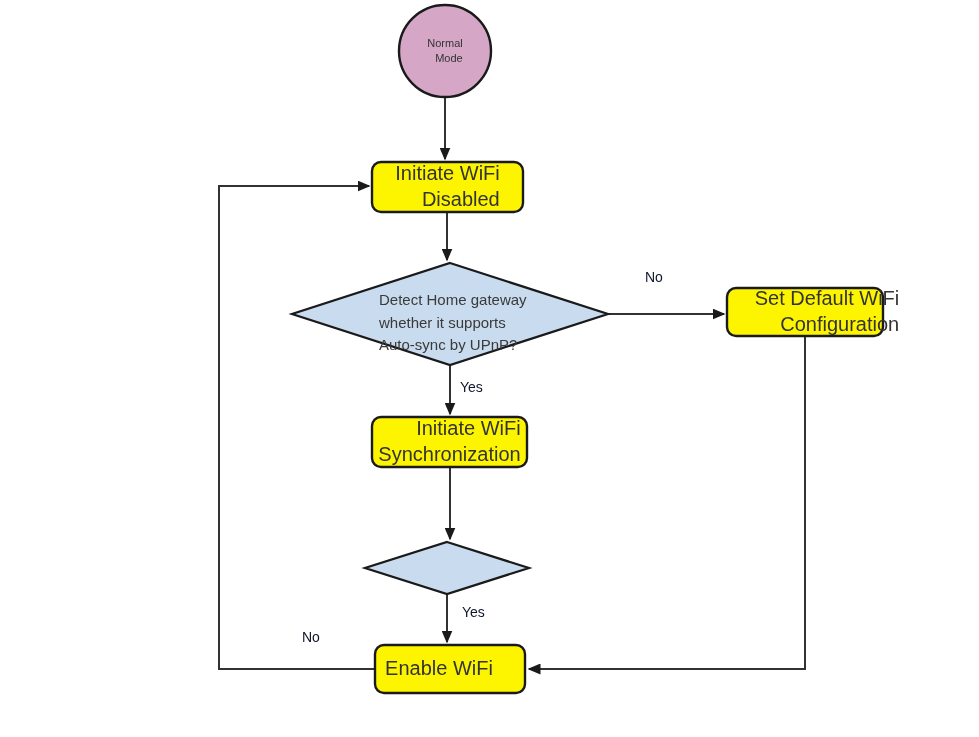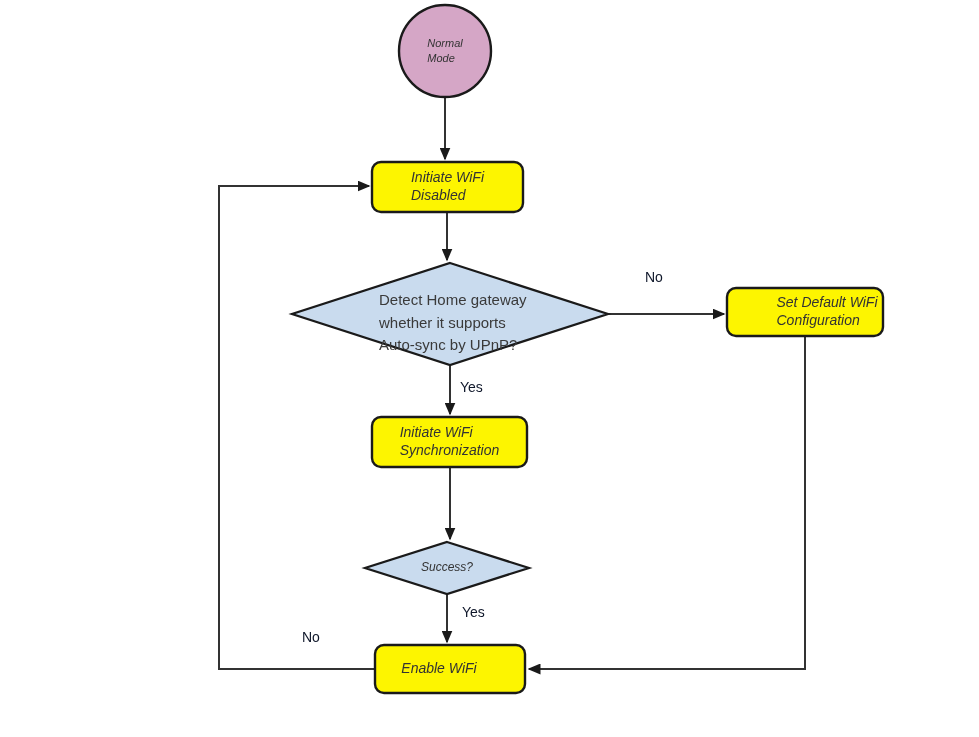--- a/index.html
+++ b/index.html
@@ -41,32 +41,31 @@
   .shape-dec {
     fill: #c9dbee;
     stroke: #1a1a1a;
     stroke-width: 2.2;
   }
   .node-label {
     position: absolute;
     display: flex;
     align-items: center;
     justify-content: center;
-    text-align: left;
+    text-align: right;
     color: #333333;
     white-space: pre-line;
     pointer-events: none;
-    font-style: italic;
   }
   .lbl-start {
     font-size: 11px;
     line-height: 1.4;
   }
   .lbl-proc {
-    font-size: 14px;
+    font-size: 20px;
     line-height: 1.28;
   }
   .lbl-dec {
     font-size: 12px;
     line-height: 1.3;
   }
   .lbl-dec-multiline {
     position: absolute;
     display: block;
     text-align: left;
@@ -123,21 +122,20 @@
   <div class="lbl-dec-multiline" style="left:379px; top:289px; width:170px;">Detect Home gateway
 whether it supports
 Auto-sync by UPnP?</div>
 
   <div class="node-label lbl-proc" style="left:743px; top:288px; width:168px; height:48px;">Set Default WiFi
 Configuration</div>
 
   <div class="node-label lbl-proc" style="left:372px; top:417px; width:155px; height:50px;">Initiate WiFi
 Synchronization</div>
 
-  <div class="node-label lbl-dec" style="left:387px; top:555px; width:120px; height:26px;">Success?</div>
 
   <div class="node-label lbl-proc" style="left:375px; top:645px; width:128px; height:48px;">Enable WiFi</div>
 
   <div class="edge-label" style="left:645px; top:269px;">No</div>
   <div class="edge-label" style="left:460px; top:379px;">Yes</div>
   <div class="edge-label" style="left:462px; top:604px;">Yes</div>
   <div class="edge-label" style="left:302px; top:629px;">No</div>
 
 </div>
 

